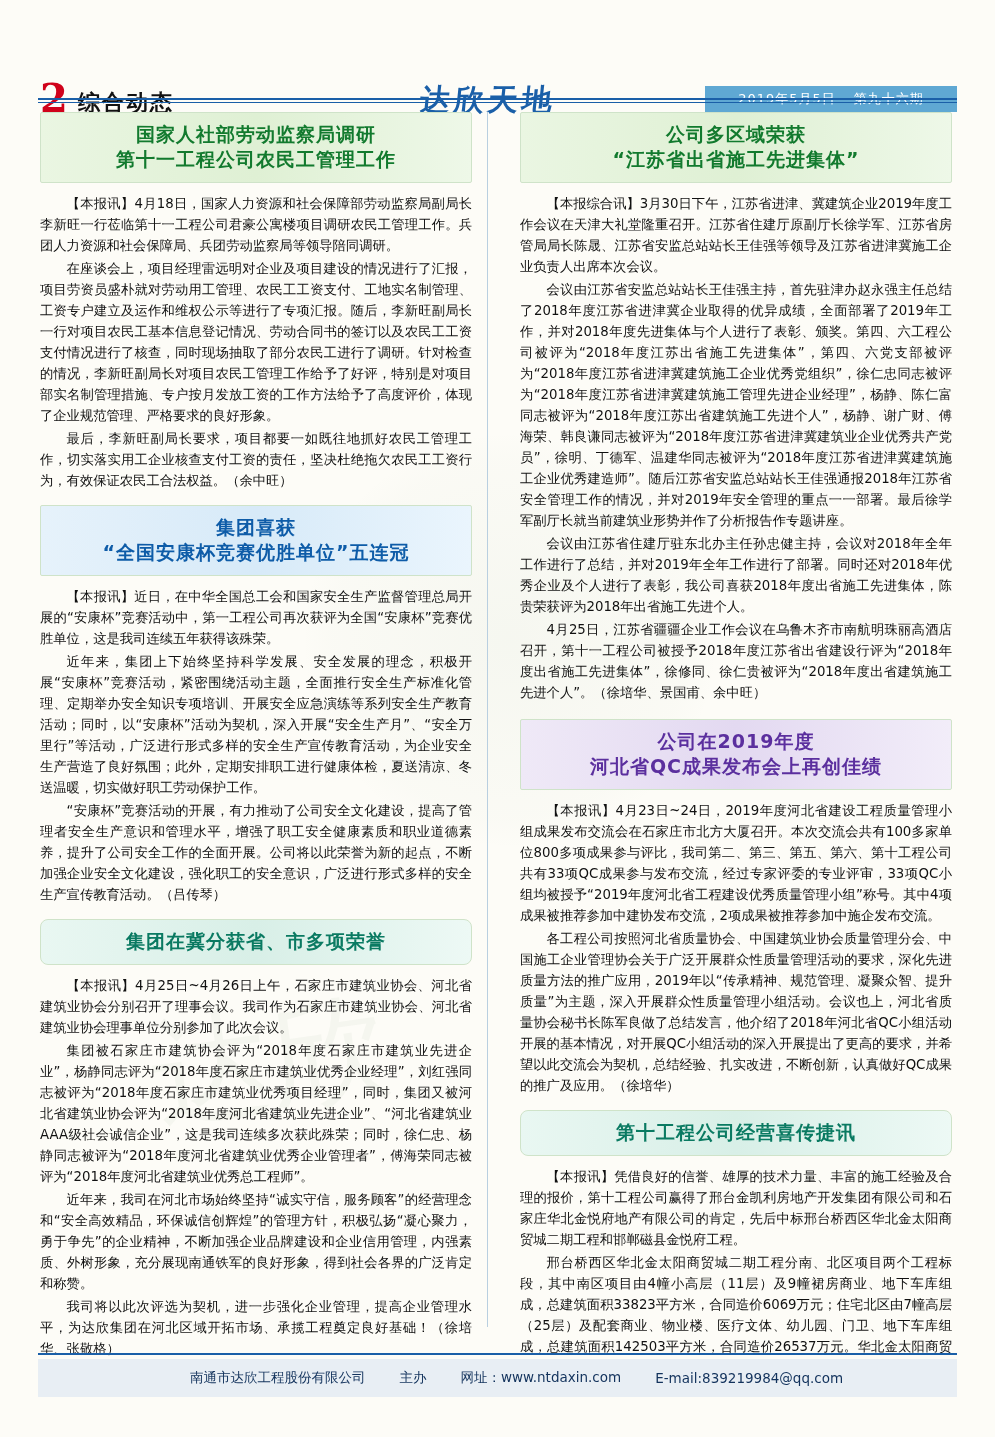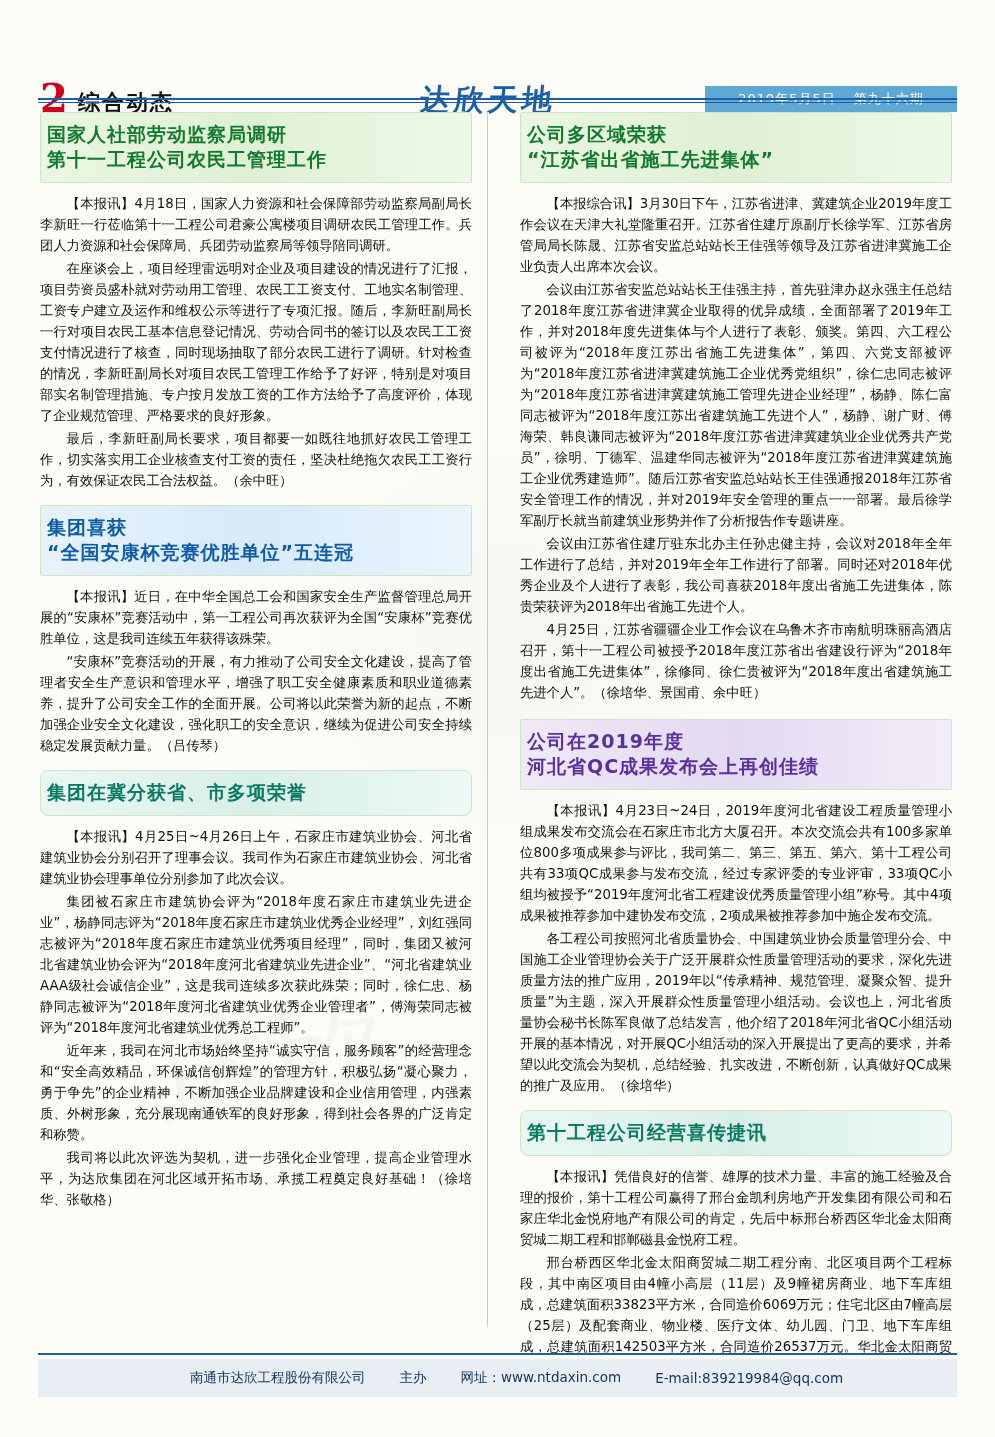--- a/index.html
+++ b/index.html
@@ -59,21 +59,21 @@
   .col-left{left:40px;}
   .col-right{left:520px;}
   .col-divider{
     position:absolute;left:487px;top:112px;width:1px;height:1215px;
     background:#b9cfe0;
   }
   
   .banner{
     margin:0 0 10px 0;
     padding:9px 6px 10px 6px;
-    text-align:left;
+    text-align:center;
     border:1px solid #cfe3c9;
     border-radius:2px;
     line-height:1.32;
   }
   .banner .ln{
     display:block;
     font-size:19px;font-weight:bold;
     font-family:"DejaVu Sans","Liberation Sans",sans-serif;
     letter-spacing:1px;
   }
@@ -170,21 +170,22 @@
       </div>
     </div>
 
     <div class="block">
       <div class="banner bn-blue">
         <span class="ln">集团喜获</span>
         <span class="ln">“全国安康杯竞赛优胜单位”五连冠</span>
       </div>
       <div class="body">
         <p>【本报讯】近日，在中华全国总工会和国家安全生产监督管理总局开展的“安康杯”竞赛活动中，第一工程公司再次获评为全国“安康杯”竞赛优胜单位，这是我司连续五年获得该殊荣。</p>
-        <p>“安康杯”竞赛活动的开展，有力推动了公司安全文化建设，提高了管理者安全生产意识和管理水平，增强了职工安全健康素质和职业道德素养，提升了公司安全工作的全面开展。公司将以此荣誉为新的起点，不断加强企业安全文化建设，强化职工的安全意识，继续为促进公司安全持续稳定发展贡献力量。（吕传琴）</p>
+        <p>近年来，集团上下始终坚持科学发展、安全发展的理念，积极开展“安康杯”竞赛活动，紧密围绕活动主题，全面推行安全生产标准化管理、定期举办安全知识专项培训、开展安全应急演练等系列安全生产教育活动；同时，以“安康杯”活动为契机，深入开展“安全生产月”、“安全万里行”等活动，广泛进行形式多样的安全生产宣传教育活动，为企业安全生产营造了良好氛围；此外，定期安排职工进行健康体检，夏送清凉、冬送温暖，切实做好职工劳动保护工作。</p>
+        <p>“安康杯”竞赛活动的开展，有力推动了公司安全文化建设，提高了管理者安全生产意识和管理水平，增强了职工安全健康素质和职业道德素养，提升了公司安全工作的全面开展。公司将以此荣誉为新的起点，不断加强企业安全文化建设，强化职工的安全意识，广泛进行形式多样的安全生产宣传教育活动。（吕传琴）</p>
       </div>
     </div>
 
     <div class="block last">
       <div class="banner bn-teal">
         <span class="ln">集团在冀分获省、市多项荣誉</span>
       </div>
       <div class="body">
         <p>【本报讯】4月25日~4月26日上午，石家庄市建筑业协会、河北省建筑业协会分别召开了理事会议。我司作为石家庄市建筑业协会、河北省建筑业协会理事单位分别参加了此次会议。</p>
         <p>集团被石家庄市建筑协会评为“2018年度石家庄市建筑业先进企业”，杨静同志评为“2018年度石家庄市建筑业优秀企业经理”，刘红强同志被评为“2018年度石家庄市建筑业优秀项目经理”，同时，集团又被河北省建筑业协会评为“2018年度河北省建筑业先进企业”、“河北省建筑业AAA级社会诚信企业”，这是我司连续多次获此殊荣；同时，徐仁忠、杨静同志被评为“2018年度河北省建筑业优秀企业管理者”，傅海荣同志被评为“2018年度河北省建筑业优秀总工程师”。</p>

